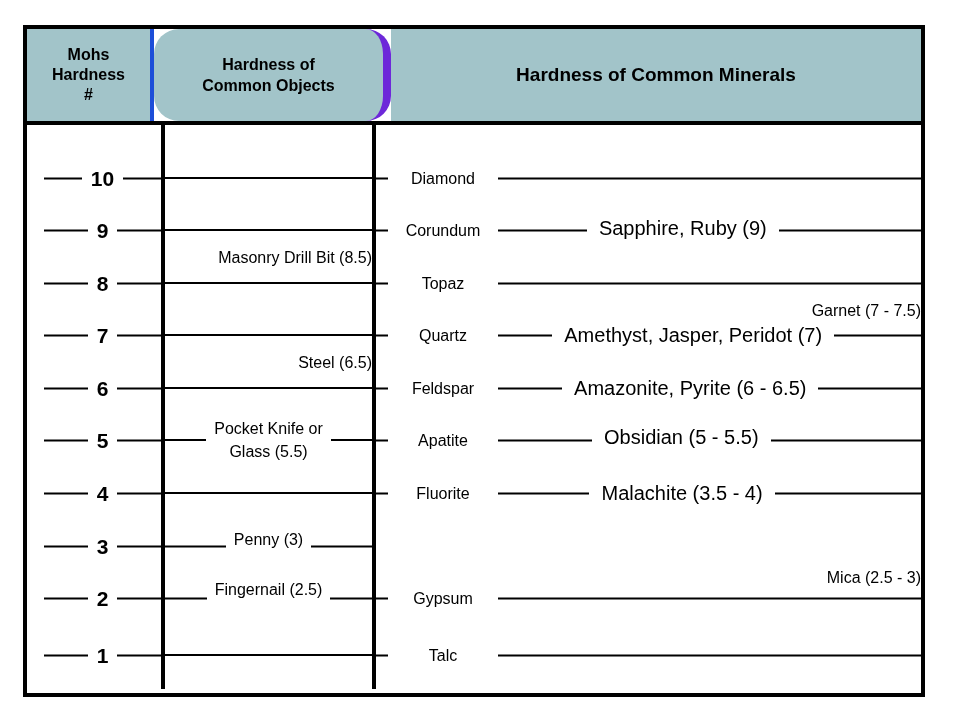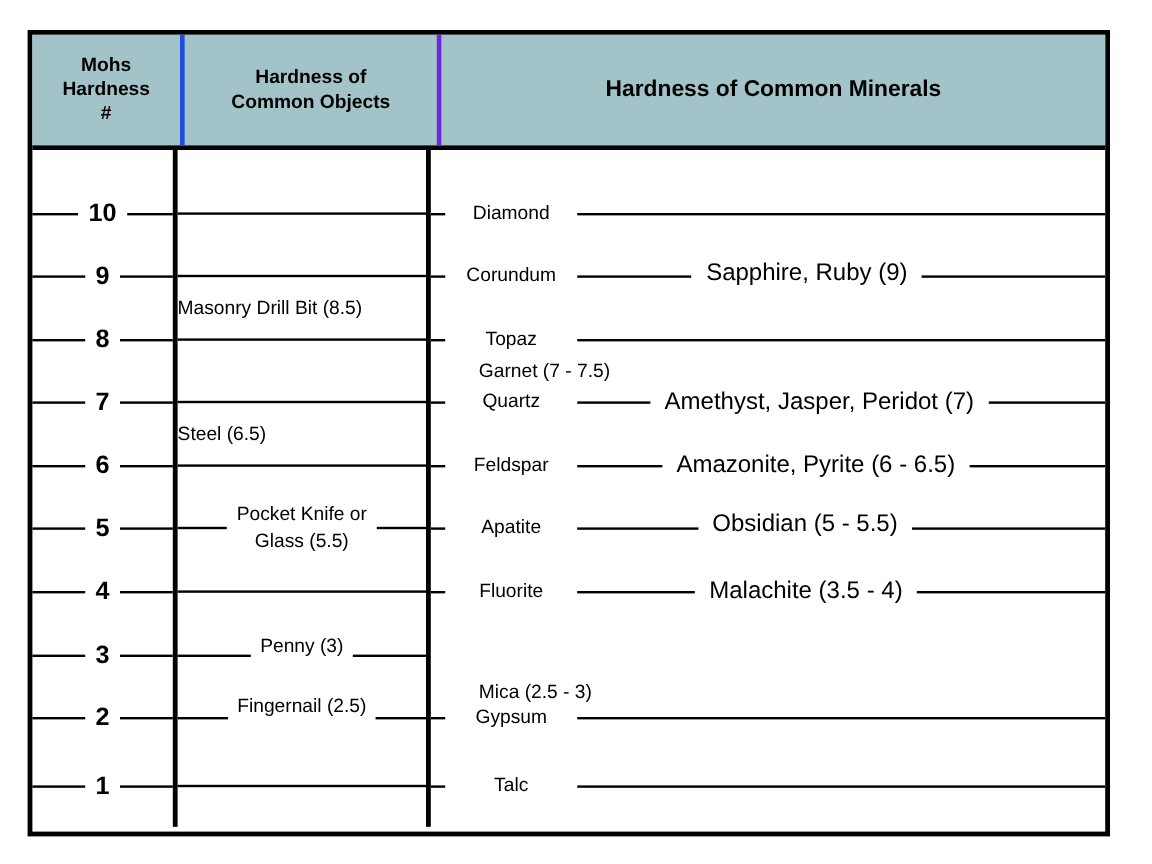--- a/index.html
+++ b/index.html
@@ -19,45 +19,45 @@
     background: #fff;
   }
   
   .header { display: flex; height: 96px; border-bottom: 4px solid #000; box-sizing: border-box; }
   .hcell {
     display: flex; align-items: center; justify-content: center;
     background: #a2c4c9; font-weight: bold; text-align: center;
     box-sizing: border-box;
   }
   .hc1 { width: 127px; border-right: 4px solid #1d4ed8; font-size: 16px; line-height: 20px; }
-  .hc2 { width: 214px; border-right: 4px solid #6d28d9; font-size: 16px; line-height: 21px; }
+  .hc2 { width: 237px; border-right: 8px solid #6d28d9; font-size: 16px; line-height: 21px; border-radius: 25px; }
   .hc3 { flex: 1; font-size: 19px; }
   .prewrap { white-space: pre-line; }
   
   .bodyarea { position: relative; display: flex; height: 564px; }
   .bcol { position: relative; height: 100%; box-sizing: border-box; }
-  .bc1 { width: 121px; border-right: 4px solid #000; }
+  .bc1 { width: 121px; border-right: 4px solid #000; margin-left: 17px; }
   .bc2 { width: 211px; border-right: 4px solid #000; }
   .bc3 { flex: 1; }
   
   .lrow {
     position: absolute; left: 0; right: 0;
     display: flex; align-items: center;
     transform: translateY(-50%);
   }
   .ln   { flex: 1;   height: 2px; background: #000; }
   .ln2  { flex: 1.6; height: 2px; background: #000; }
   .tick { width: 12px; height: 2px; background: #000; flex: 0 0 auto; }
   .num  { font-size: 21px; font-weight: bold; line-height: 1; padding: 0 9px; }
   .mname { width: 110px; text-align: center; font-size: 16px; line-height: 19px; flex: 0 0 auto; }
   .gem  { font-size: 20px; line-height: 19px; padding: 0 12px; white-space: nowrap; }
   .obj-label { font-size: 16px; line-height: 23px; padding: 0 8px; text-align: center; }
   .float-label {
     position: absolute; left: 0; right: 0;
-    text-align: left; font-size: 16px; line-height: 19px;
+    text-align: right; font-size: 16px; line-height: 19px;
     transform: translateY(-50%);
   }
   .bc3 .float-label { padding-left: 40px; }
   .up2 { transform: translateY(-2px); }
   .up3 { transform: translateY(-3px); }
   .up7 { transform: translateY(-7px); }
   .up8 { transform: translateY(-8px); }
   .up9 { transform: translateY(-9px); }
 </style>
 </head>

